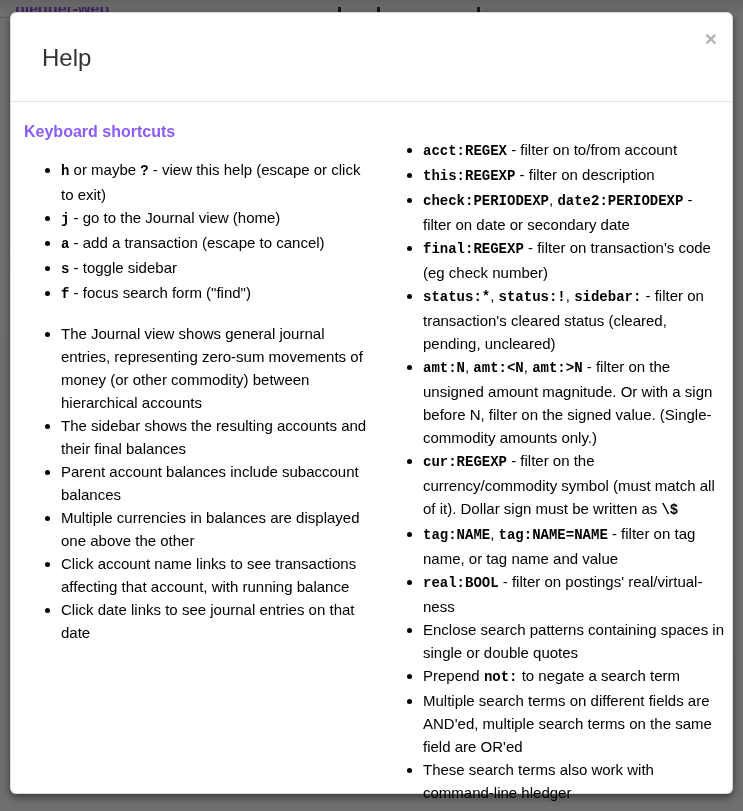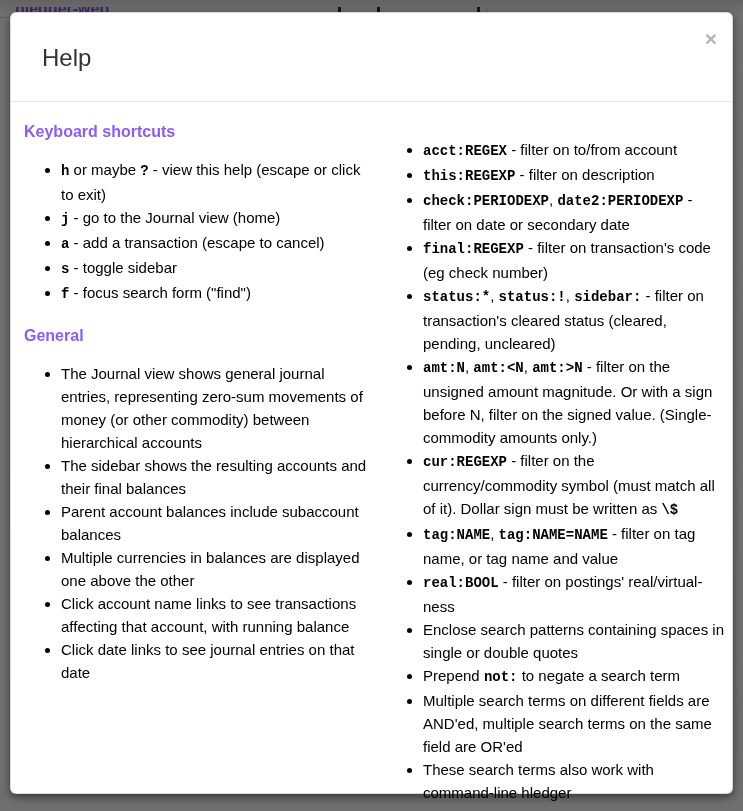--- a/index.html
+++ b/index.html
@@ -110,21 +110,20 @@
   <div class="modal-body">
     <div class="col" id="col-left">
         <h3 class="section-heading">Keyboard shortcuts</h3>
         <ul>
           <li><code>h</code> or maybe <code>?</code> - view this help (escape or click to exit)</li>
           <li><code>j</code> - go to the Journal view (home)</li>
           <li><code>a</code> - add a transaction (escape to cancel)</li>
           <li><code>s</code> - toggle sidebar</li>
           <li><code>f</code> - focus search form ("find")</li>
         </ul>
-        <h3 class="section-heading">General</h3>
         <ul>
           <li>The Journal view shows general journal entries, representing zero-sum movements of money (or other commodity) between hierarchical accounts</li>
           <li>The sidebar shows the resulting accounts and their final balances</li>
           <li>Parent account balances include subaccount balances</li>
           <li>Multiple currencies in balances are displayed one above the other</li>
           <li>Click account name links to see transactions affecting that account, with running balance</li>
           <li>Click date links to see journal entries on that date</li>
         </ul>
       </div>
     <div class="col" id="col-right">

